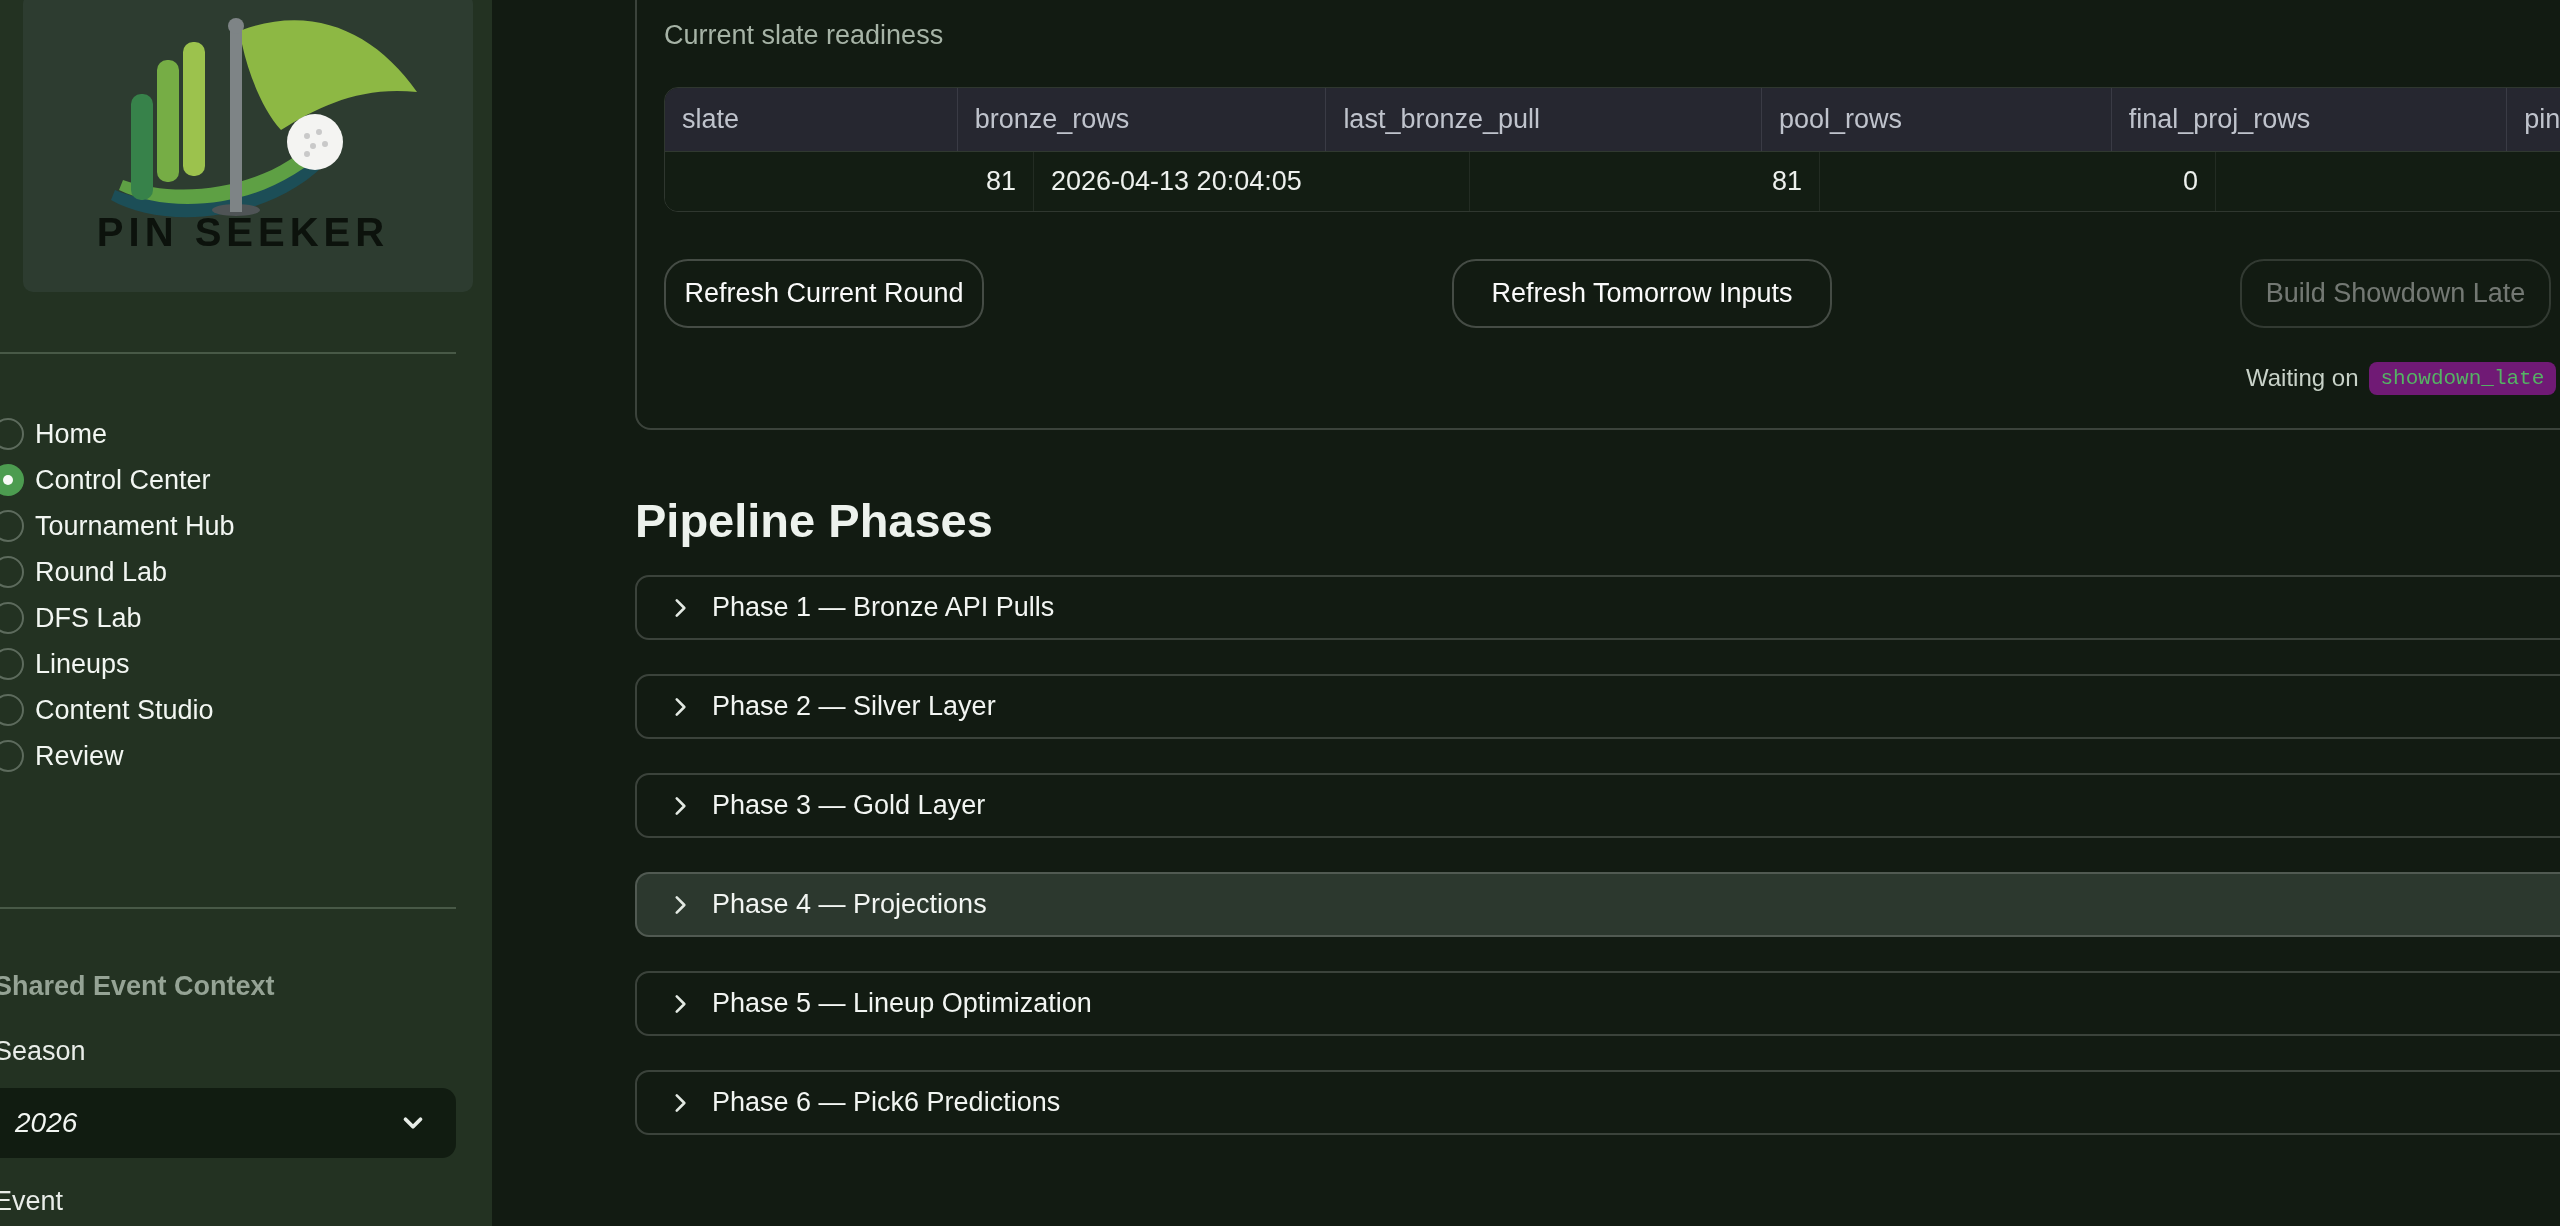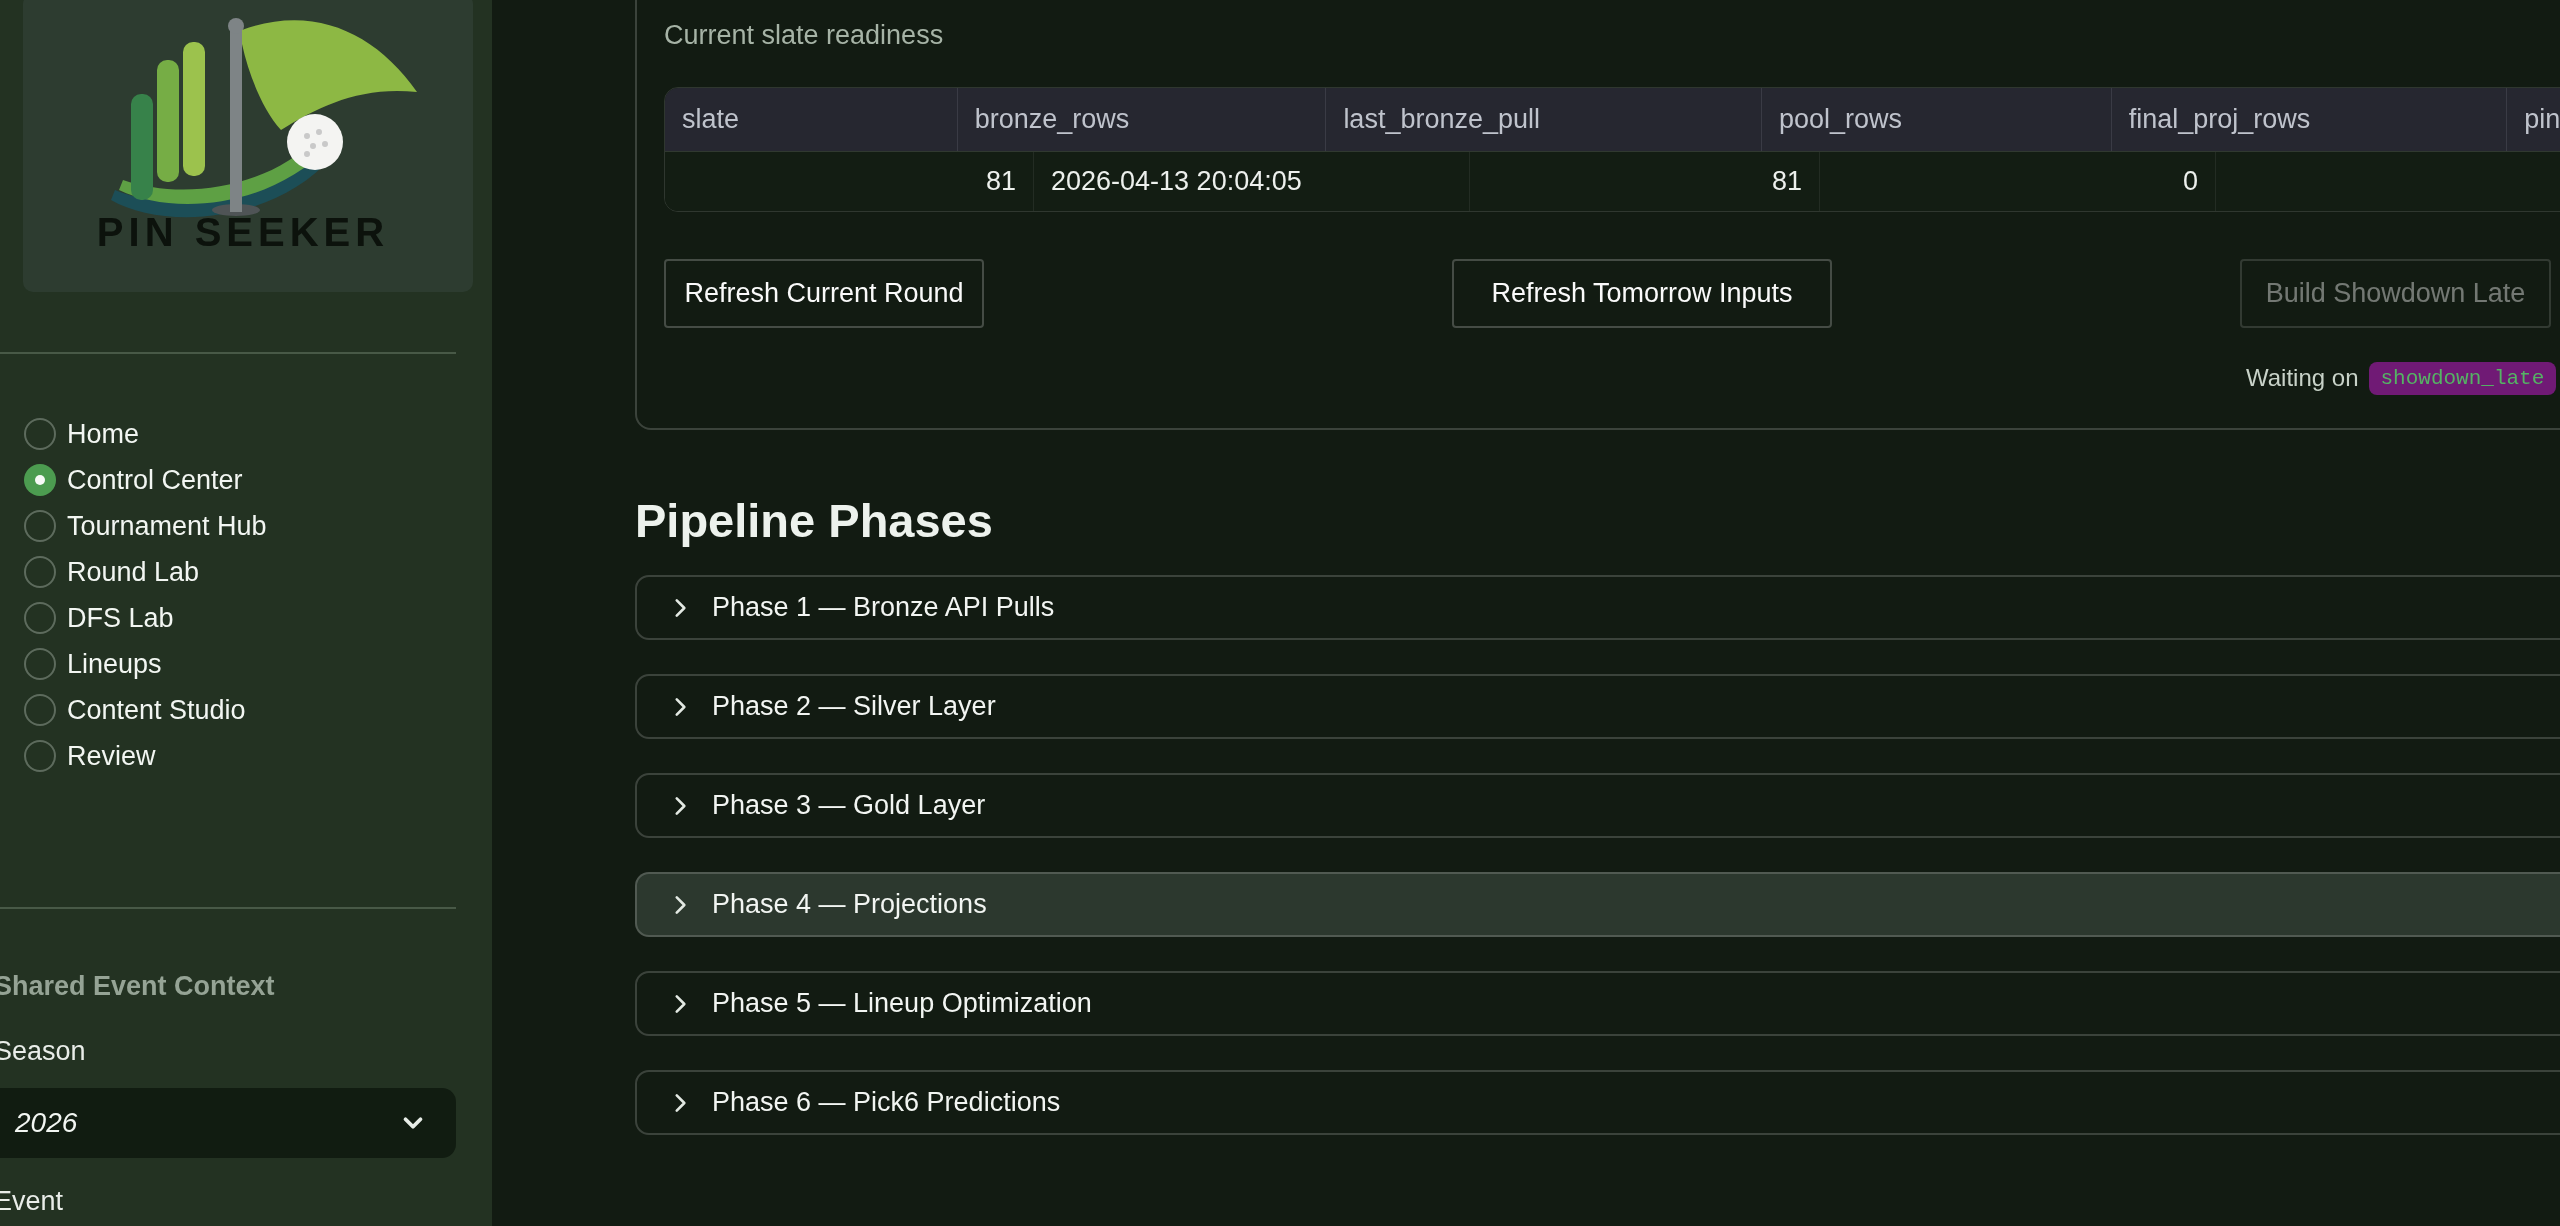--- a/index.html
+++ b/index.html
@@ -8,21 +8,21 @@
     background:#121b12;
     font-family:"Liberation Sans","DejaVu Sans",sans-serif;
     -webkit-font-smoothing:antialiased;
   }
   
   .sidebar{position:absolute;left:0;top:0;width:492px;height:1226px;background:#233222;}
   .logo-tile{position:absolute;left:23px;top:-6px;width:450px;height:298px;background:#2d3c30;border-radius:10px;}
   .brand-text{position:absolute;left:18px;right:28px;top:216px;text-align:center;
     font-size:40px;font-weight:800;letter-spacing:5px;color:#0c120c;}
   .sb-divider{position:absolute;left:0;width:456px;height:2px;background:rgba(170,190,170,0.28);}
-  .nav{position:absolute;left:0;top:411px;width:492px;padding-left:32px;}
+  .nav{position:absolute;left:0;top:411px;width:492px;}
   .nav-item{height:46px;display:flex;align-items:center;cursor:pointer;}
   .radio{width:32px;height:32px;border-radius:50%;margin-left:-8px;box-sizing:border-box;
     border:2px solid #5d6b5d;flex:0 0 auto;position:relative;}
   .nav-item.selected .radio{border:none;background:#4c9c50;}
   .nav-item.selected .radio::after{content:"";position:absolute;left:11px;top:11px;width:10px;height:10px;
     border-radius:50%;background:#f7faf7;}
   .nav-label{margin-left:11px;font-size:27px;color:#f2f6f2;}
   .ctx-heading{position:absolute;left:-6px;top:971px;font-size:27px;font-weight:700;color:#95a395;}
   .field-label{position:absolute;left:-6px;font-size:27px;color:#e9ede9;}
   .selectbox{position:absolute;left:-24px;top:1088px;width:480px;height:70px;background:#111c11;
@@ -37,21 +37,21 @@
     border:1px solid rgba(250,250,250,0.13);border-radius:14px;overflow:hidden;
     display:flex;flex-direction:column;}
   .df-head{height:63px;background:#262730;display:flex;flex:0 0 auto;}
   .df-row{height:62px;display:flex;border-top:1px solid rgba(250,250,250,0.13);background:#131d13;}
   .cell{display:flex;align-items:center;padding:0 17px;box-sizing:border-box;font-size:27px;overflow:hidden;white-space:nowrap;}
   .df-head .cell{color:#bfc3cc;border-right:1px solid #3a3b45;}
   .df-row  .cell{color:#edf0ed;border-right:1px solid rgba(250,250,250,0.07);}
   .c0{width:293px}.c1{width:369px}.c2{width:436px}.c3{width:350px}.c4{width:396px}
   .c5{width:256px;border-right:none !important;}
   .num{justify-content:flex-end;}
-  .btn{position:absolute;top:259px;height:69px;box-sizing:border-box;border-radius:4px;
+  .btn{position:absolute;top:259px;height:69px;box-sizing:border-box;border-radius:24px;
     border:2px solid rgba(250,250,250,0.22);background:transparent;color:#fafafa;
     font-size:27px;font-family:inherit;display:flex;align-items:center;justify-content:center;cursor:pointer;}
   .btn.disabled{color:rgba(250,250,250,0.42);border-color:rgba(250,250,250,0.14);cursor:default;}
   .waiting{position:absolute;left:2246px;top:356px;height:44px;display:flex;align-items:center;
     font-size:24px;color:#c8d2c8;white-space:nowrap;}
   .waiting .chip{margin:0 10px;padding:5px 12px;border-radius:8px;background:#701a75;
     font-family:"Liberation Mono","DejaVu Sans Mono",monospace;font-size:21px;color:#55b364;}
   .page-title{position:absolute;left:635px;top:493px;font-size:47px;font-weight:700;color:#edf2ed;}
   .expander{position:absolute;left:635px;width:2000px;height:65px;box-sizing:border-box;
     border:2px solid rgba(250,250,250,0.18);border-radius:14px;display:flex;align-items:center;

